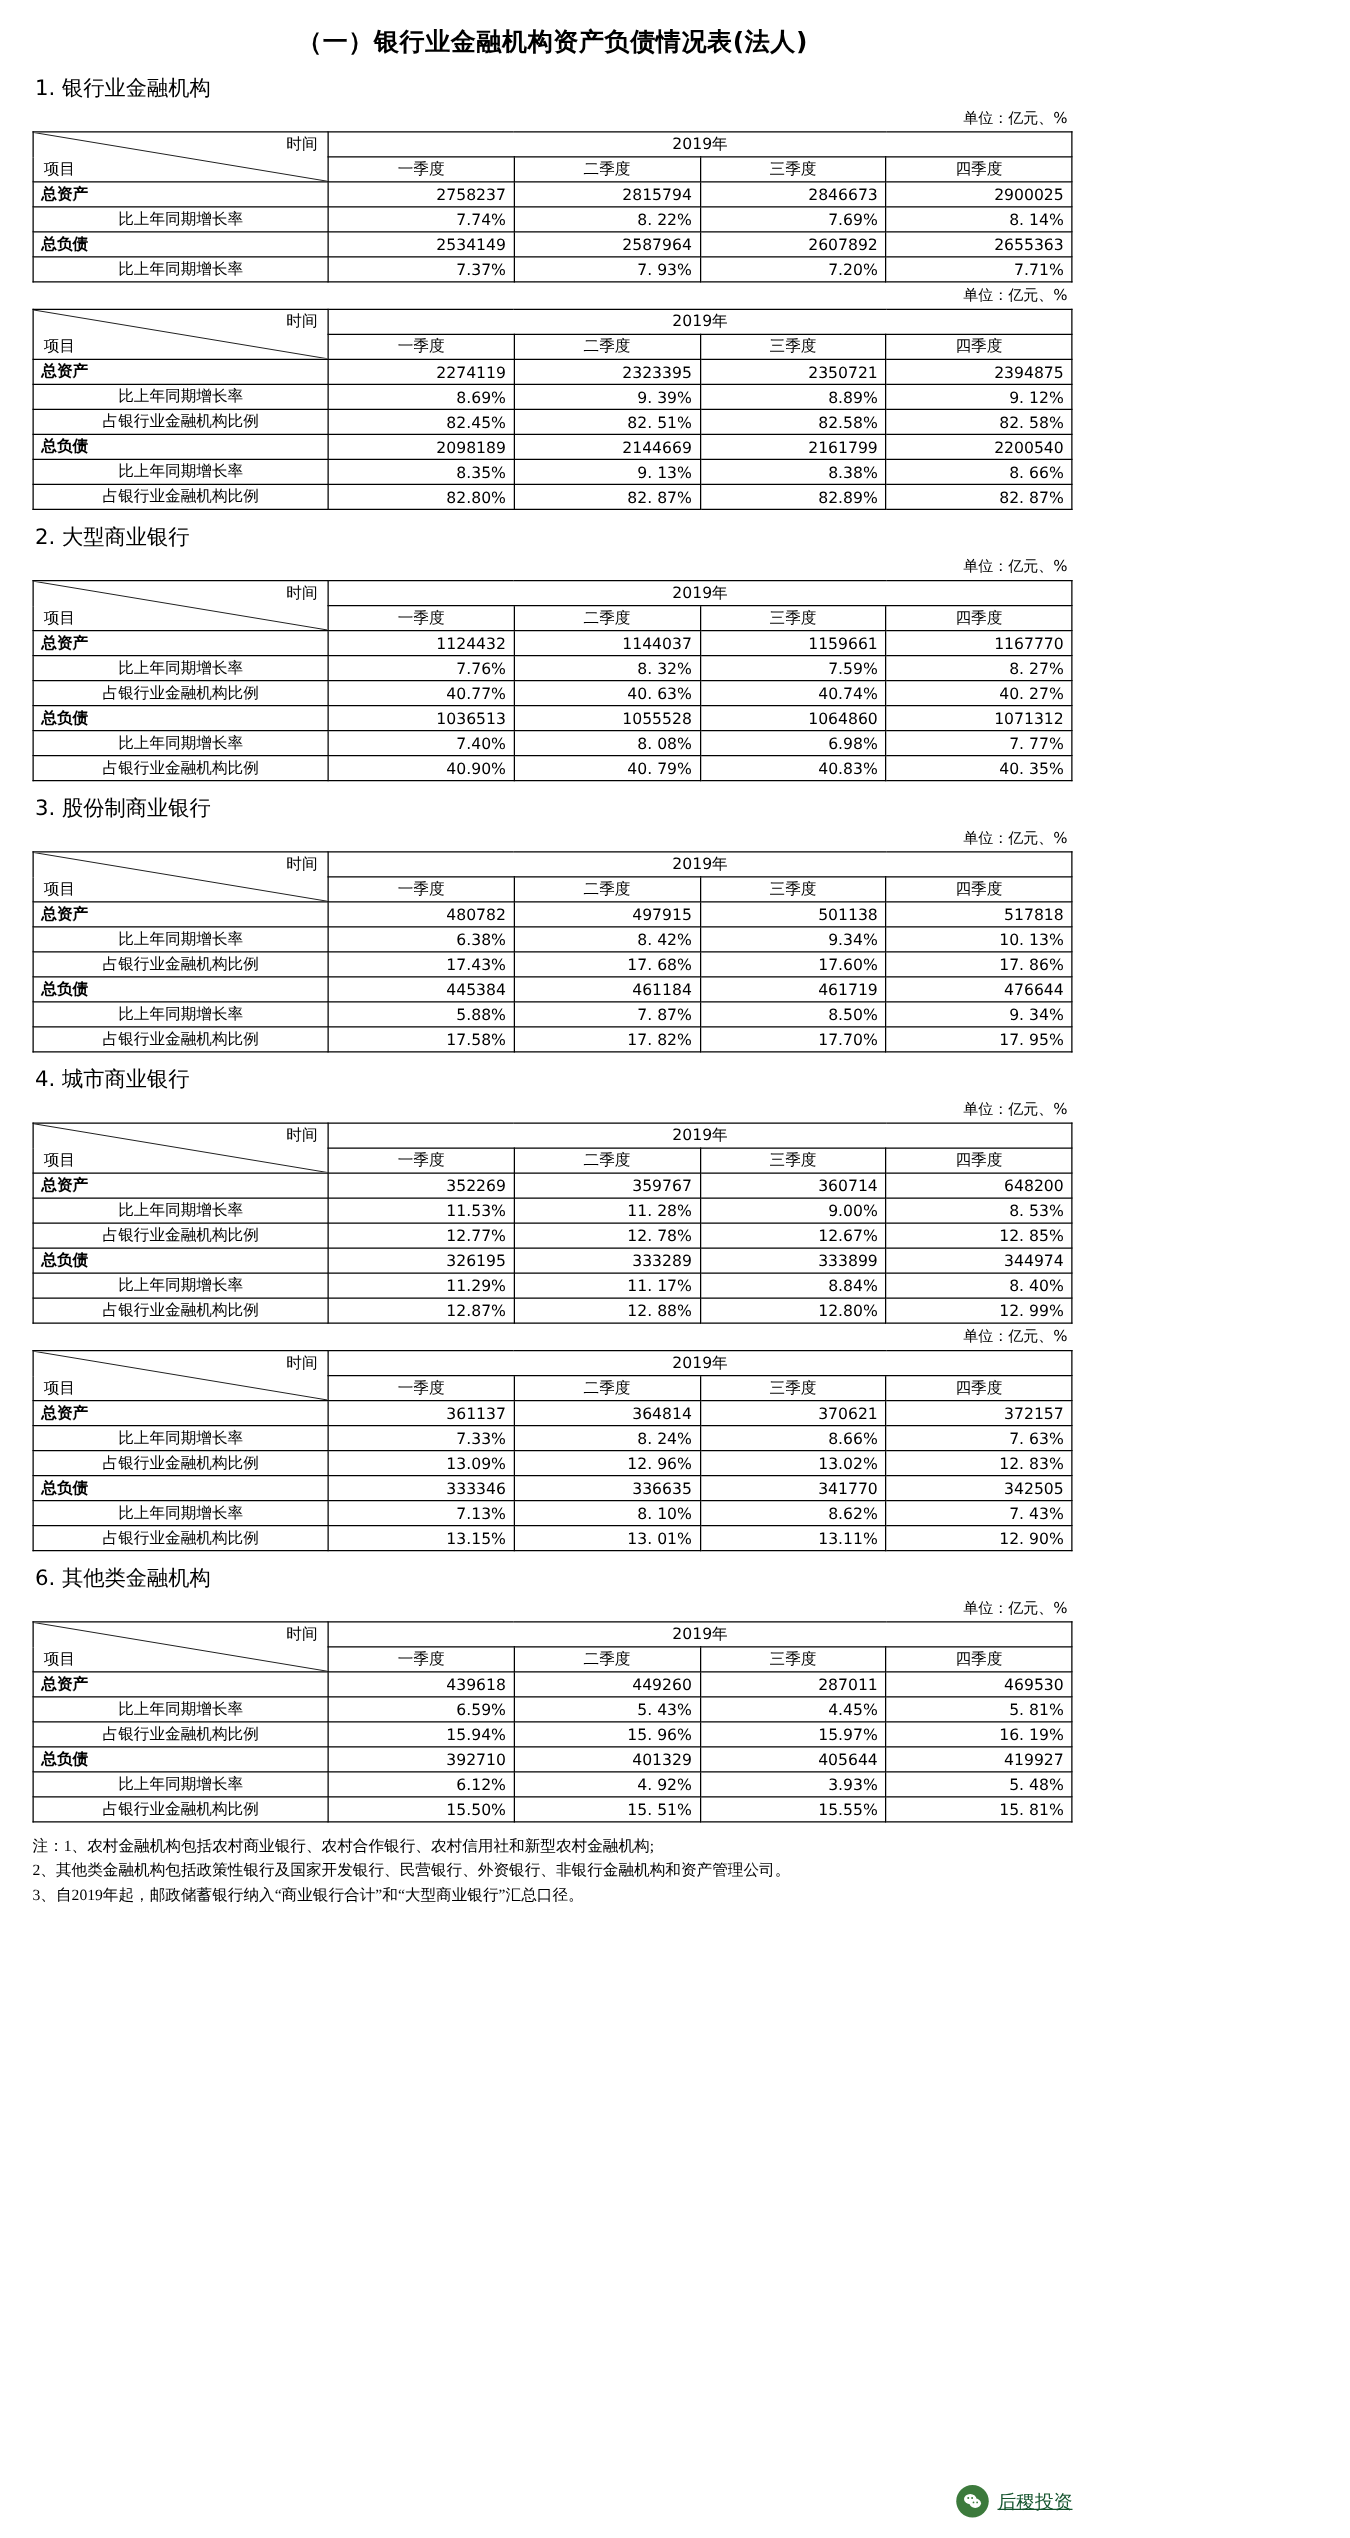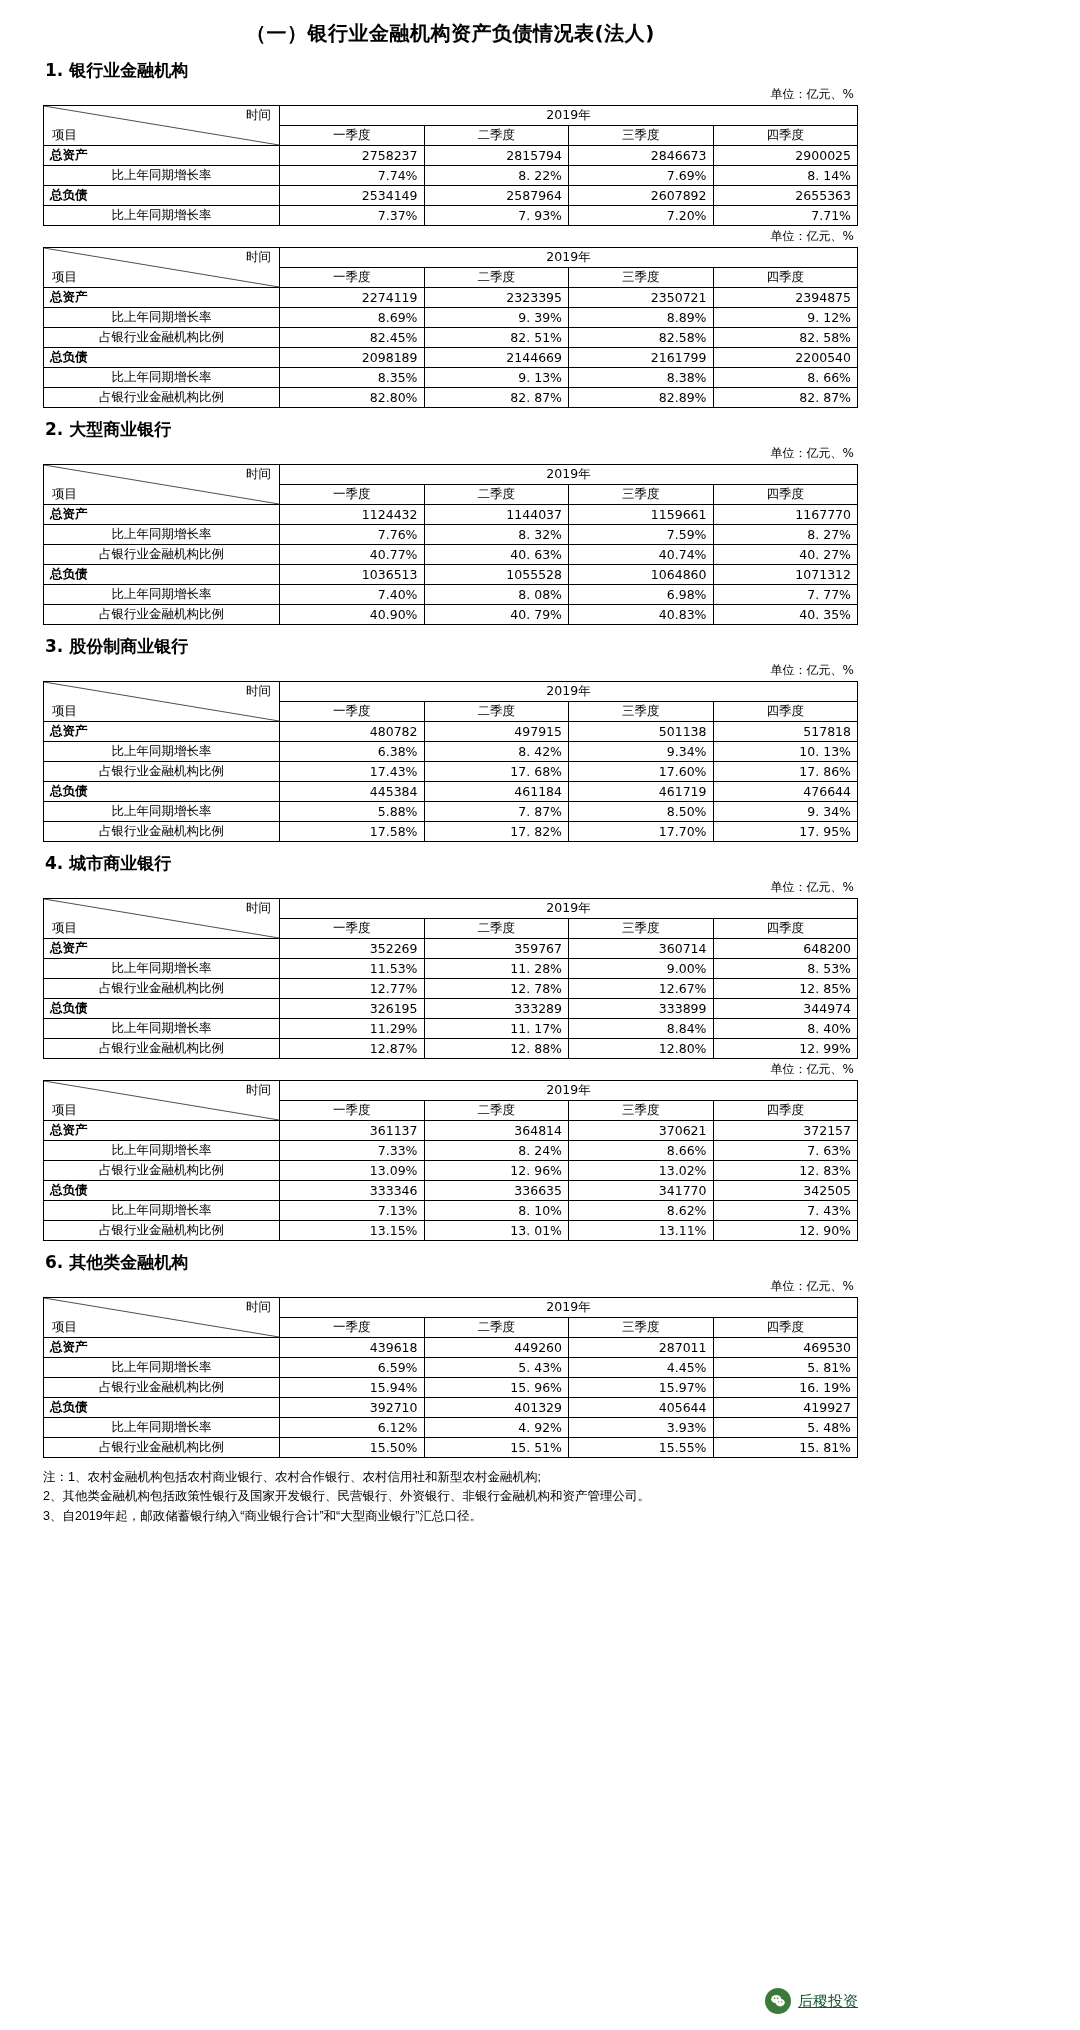--- a/index.html
+++ b/index.html
@@ -7,34 +7,34 @@
     width:1080px;
     background:#ffffff;
     font-family:"Liberation Serif", serif;
     color:#000;
     -webkit-font-smoothing:antialiased;
   }
   .page{
     width:884px;
     min-height:2030px;
     box-sizing:border-box;
-    padding:10px 26px 8px 43px;
+    padding:10px 26px 8px 26px;
     position:relative;
   }
   .doc-title{
     text-align:center;
     font-family:"DejaVu Sans", sans-serif;
     font-weight:bold;
     font-size:20px;
     letter-spacing:0.5px;
     margin:10px 0 12px 0;
   }
   .section-title{
     font-family:"DejaVu Sans", sans-serif;
-    font-weight:bold;
+    font-weight:normal;
     font-size:17px;
     margin:10px 0 4px 2px;
   }
   .unit{
     text-align:right;
     font-size:12px;
     font-family:"DejaVu Sans", sans-serif;
     margin:2px 4px 2px 0;
   }
   table.tbl{
@@ -94,21 +94,21 @@
   td.rowlabel.indent{
     text-align:center;
   }
   td.num{
     text-align:right;
     padding-right:10px;
   }
   .notes{
     margin-top:10px;
     font-size:12.5px;
-    font-family:Liberation Sans, sans-serif;
+    font-family:Liberation Serif, serif;
     line-height:1.55;
   }
   .notes div{white-space:nowrap;}
   .watermark{
     position:absolute;
     right:26px;
     bottom:16px;
     display:flex;
     align-items:center;
     gap:7px;

